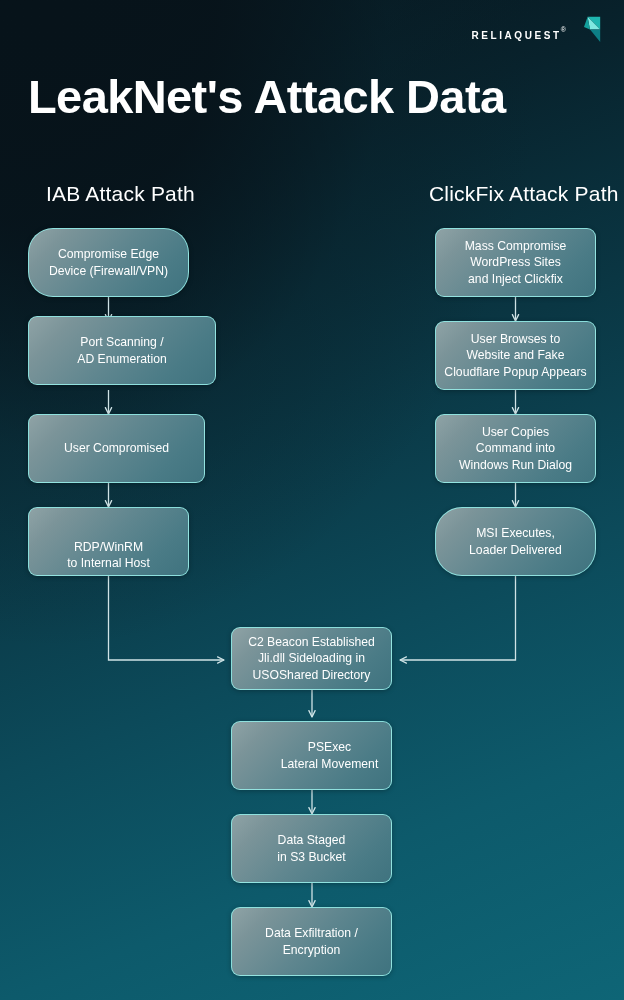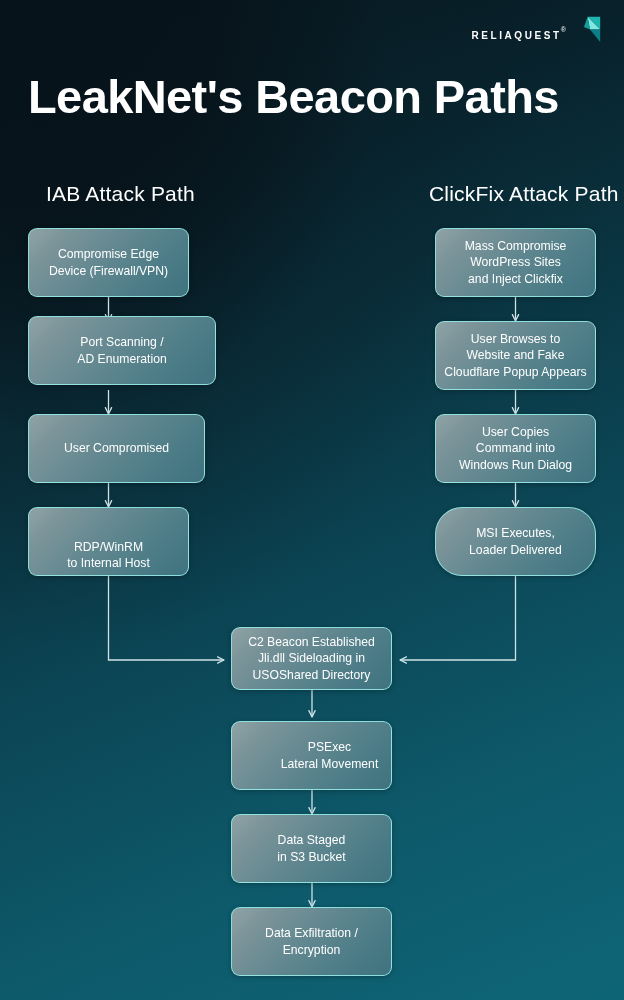--- a/index.html
+++ b/index.html
@@ -117,21 +117,21 @@
       <span id="logo-word">RELIAQUEST</span><span id="logo-reg">®</span>
     </div>
     <svg id="logo-mark" viewBox="0 0 100 100">
       <polygon points="52,6 94,6 94,48" fill="#1fb6b0"></polygon>
       <polygon points="52,6 94,48 60,48" fill="#7fe8e0"></polygon>
       <polygon points="60,48 94,48 94,90" fill="#0d7f86"></polygon>
       <polygon points="52,6 60,48 40,40" fill="#13a09c"></polygon>
     </svg>
   </div>
 
-  <div id="title">LeakNet's Beacon Paths</div>
+  <div id="title">LeakNet's Attack Data</div>
 
   <div class="col-header" id="header-iab">IAB Attack Path</div>
   <div class="col-header" id="header-clickfix">ClickFix Attack Path</div>
 
   <svg id="wires">
     <defs>
       <marker id="arw" markerWidth="9" markerHeight="9" refX="7.4" refY="4.5" orient="auto" markerUnits="userSpaceOnUse">
         <path d="M1,1.4 L7.4,4.5 L1,7.6" fill="none" stroke="#cfe3e6" stroke-width="1.3" stroke-linecap="round" stroke-linejoin="round"></path>
       </marker>
     </defs>
@@ -148,21 +148,21 @@
       <line x1="515.5" y1="483" x2="515.5" y2="507" marker-end="url(#arw)"></line>
 
       <path d="M515.5,576 L515.5,660 L400,660" marker-end="url(#arw)"></path>
 
       <line x1="312" y1="690" x2="312" y2="717" marker-end="url(#arw)"></line>
       <line x1="312" y1="790" x2="312" y2="814" marker-end="url(#arw)"></line>
       <line x1="312" y1="883" x2="312" y2="907" marker-end="url(#arw)"></line>
     </g>
   </svg>
 
-  <div class="node" style="left:28px; top:228px; width:161px; height:69px;">
+  <div class="node" style="left:28px; top:228px; width:161px; height:69px;border-radius:25px;">
     <span>Compromise Edge
 Device (Firewall/VPN)</span>
   </div>
   <div class="node" style="left:28px; top:316px; width:188px; height:69px;">
     <span>Port Scanning /
 AD Enumeration</span>
   </div>
   <div class="node" style="left:28px; top:414px; width:177px; height:69px;">
     <span>User Compromised</span>
   </div>

